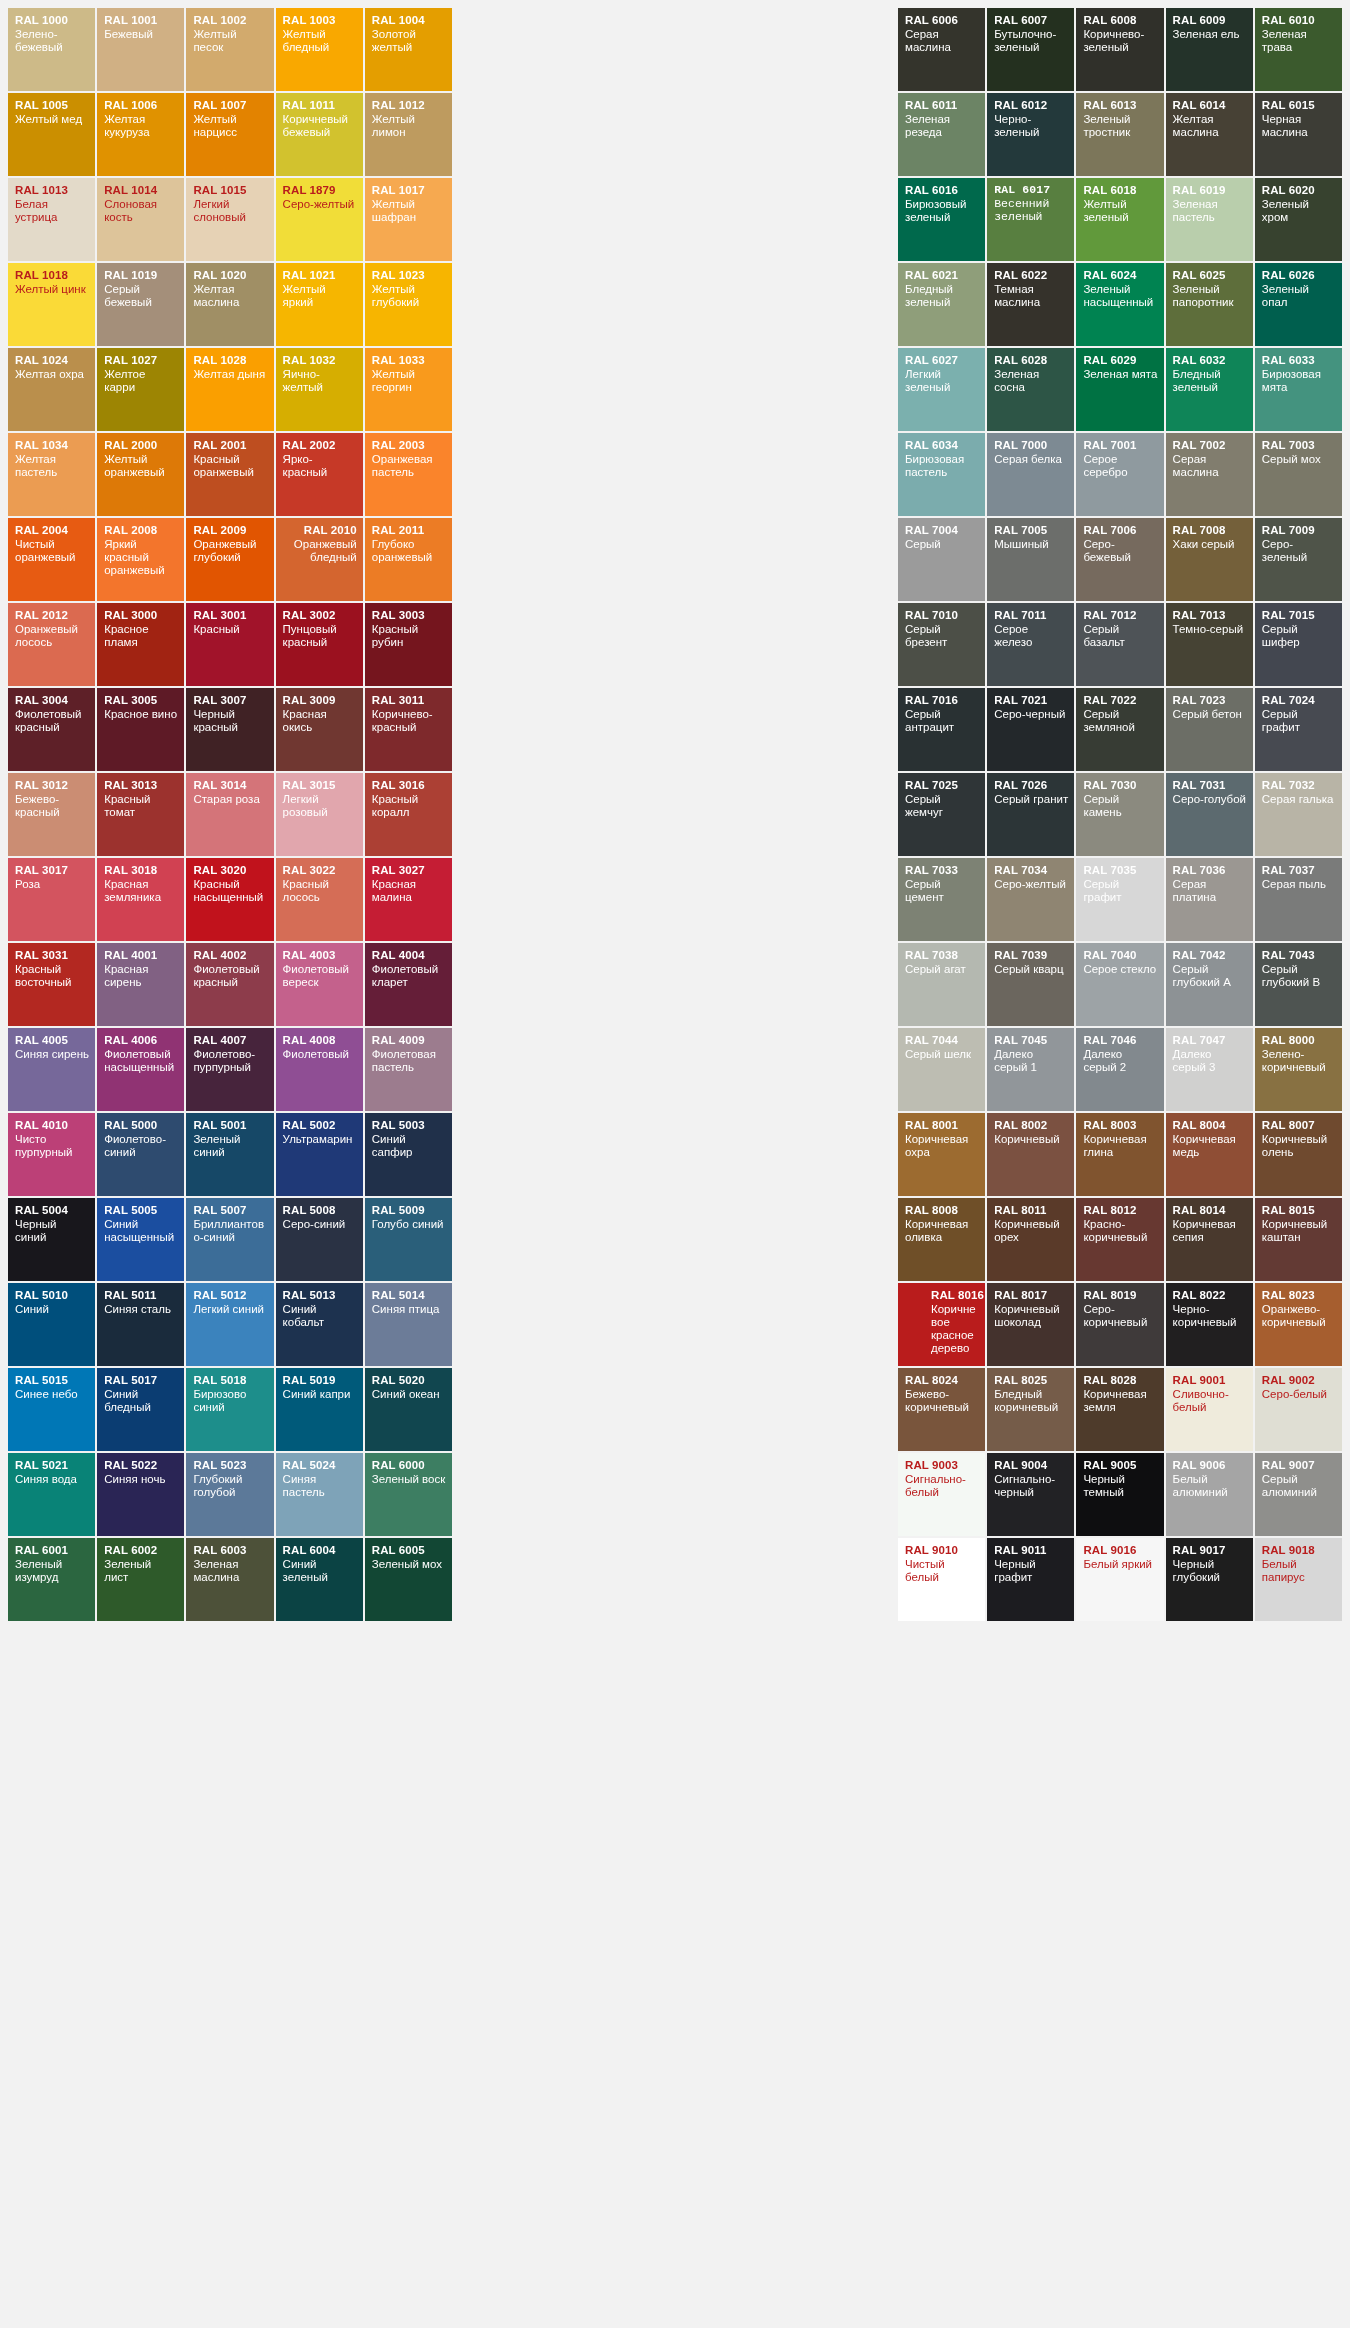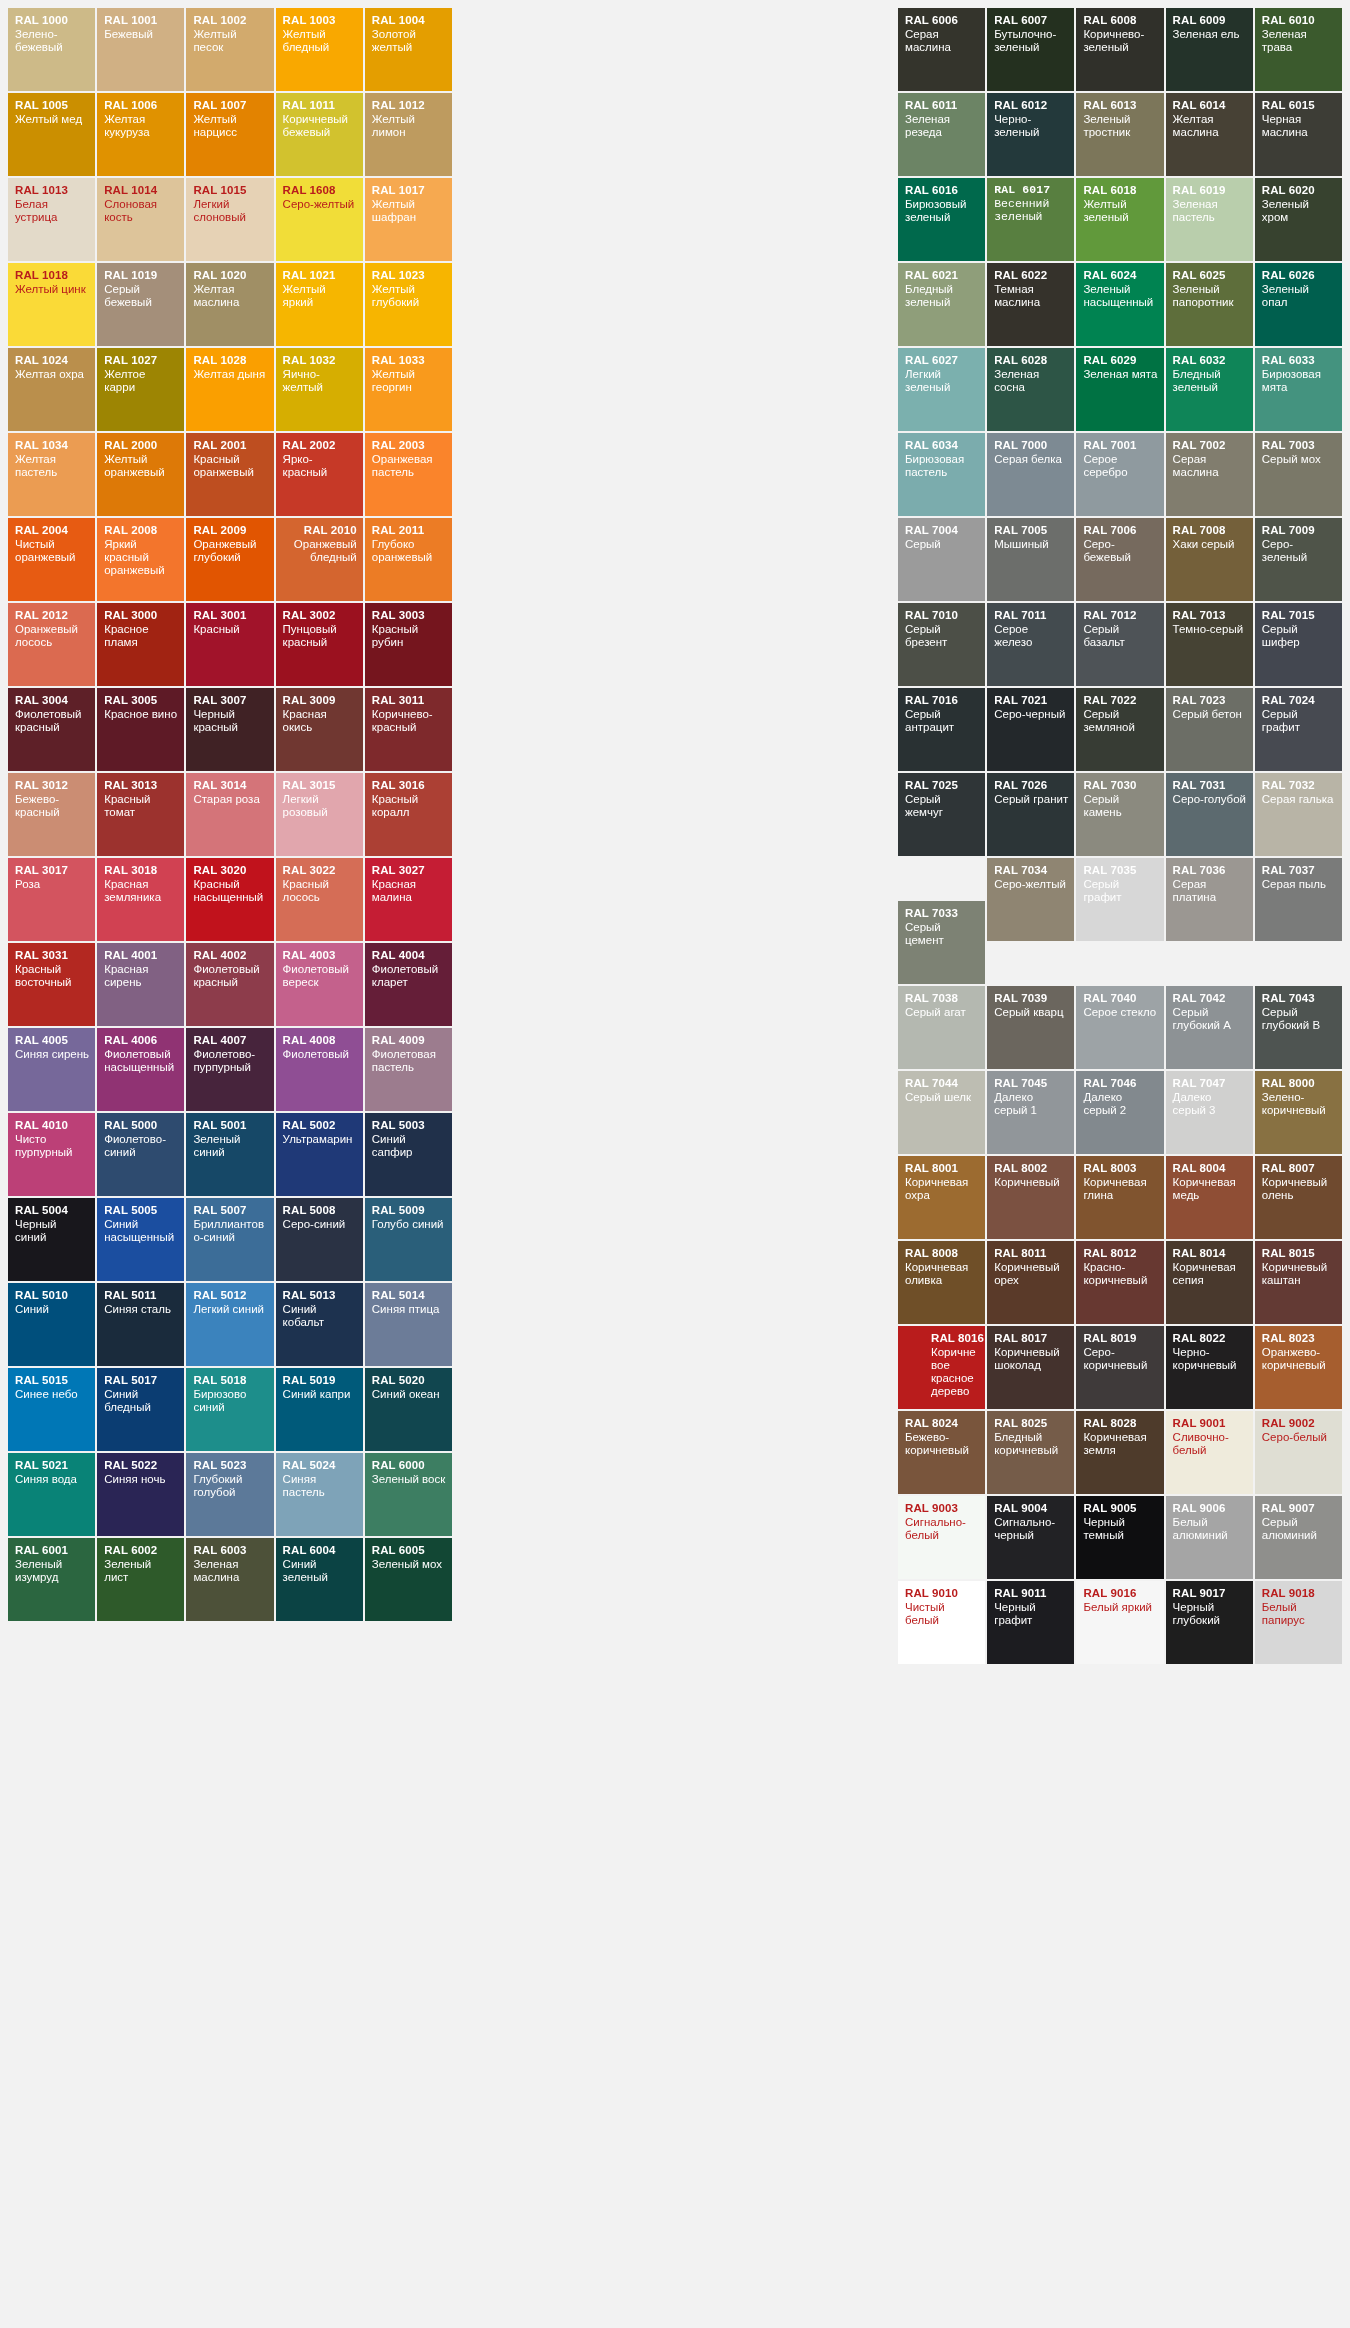--- a/index.html
+++ b/index.html
@@ -105,21 +105,21 @@
         </div>
         <div class="swatch dark-text" style="background: rgb(221, 196, 154);">
           <span class="code">RAL 1014</span>
           <span class="name">Слоновая кость</span>
         </div>
         <div class="swatch dark-text" style="background: rgb(230, 210, 181);">
           <span class="code">RAL 1015</span>
           <span class="name">Легкий слоновый</span>
         </div>
         <div class="swatch dark-text" style="background: rgb(241, 221, 56);">
-          <span class="code">RAL 1608</span>
+          <span class="code">RAL 1879</span>
           <span class="name">Серо-желтый</span>
         </div>
         <div class="swatch light-text" style="background: rgb(246, 169, 80);">
           <span class="code">RAL 1017</span>
           <span class="name">Желтый шафран</span>
         </div>
         <div class="swatch dark-text" style="background: rgb(250, 218, 55);">
           <span class="code">RAL 1018</span>
           <span class="name">Желтый цинк</span>
         </div>
@@ -637,21 +637,21 @@
           <span class="name">Серый камень</span>
         </div>
         <div class="swatch light-text" style="background: rgb(92, 106, 111);">
           <span class="code">RAL 7031</span>
           <span class="name">Серо-голубой</span>
         </div>
         <div class="swatch light-text" style="background: rgb(184, 180, 166);">
           <span class="code">RAL 7032</span>
           <span class="name">Серая галька</span>
         </div>
-        <div class="swatch light-text" style="background: rgb(125, 130, 116); margin-top: 43px;">
+        <div class="swatch light-text" style="background: rgb(125, 130, 116);">
           <span class="code">RAL 7033</span>
           <span class="name">Серый цемент</span>
         </div>
         <div class="swatch light-text" style="background: rgb(143, 133, 114);">
           <span class="code">RAL 7034</span>
           <span class="name">Серо-желтый</span>
         </div>
         <div class="swatch light-text" style="background: rgb(215, 215, 215);">
           <span class="code">RAL 7035</span>
           <span class="name">Серый графит</span>

